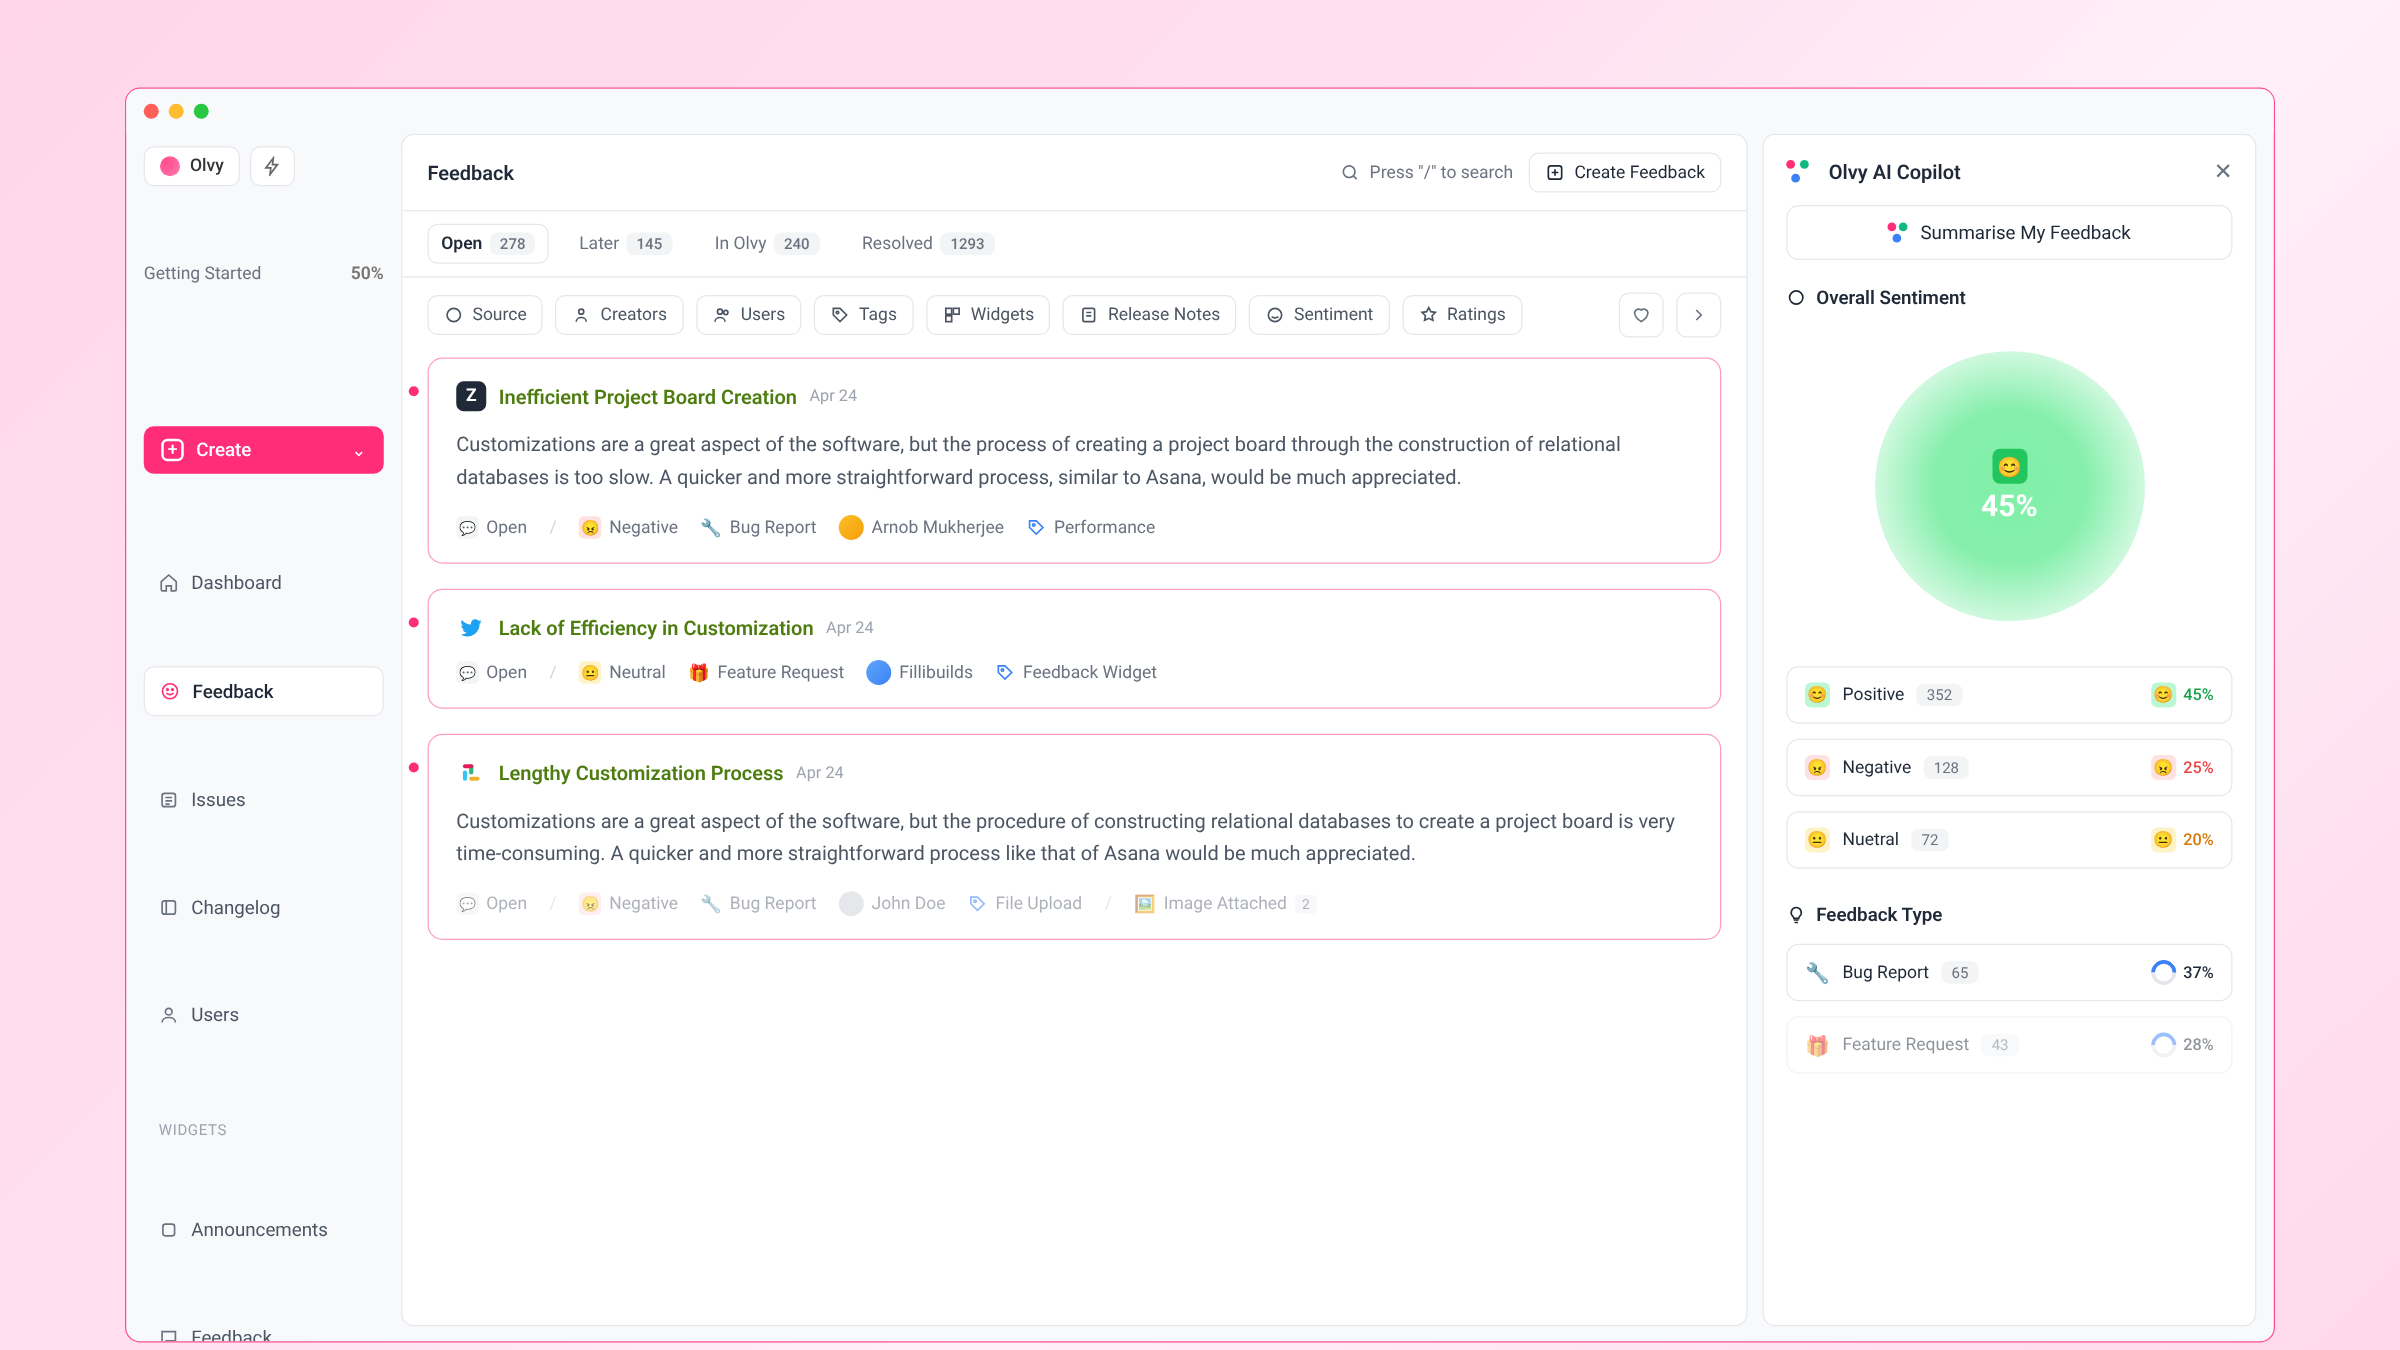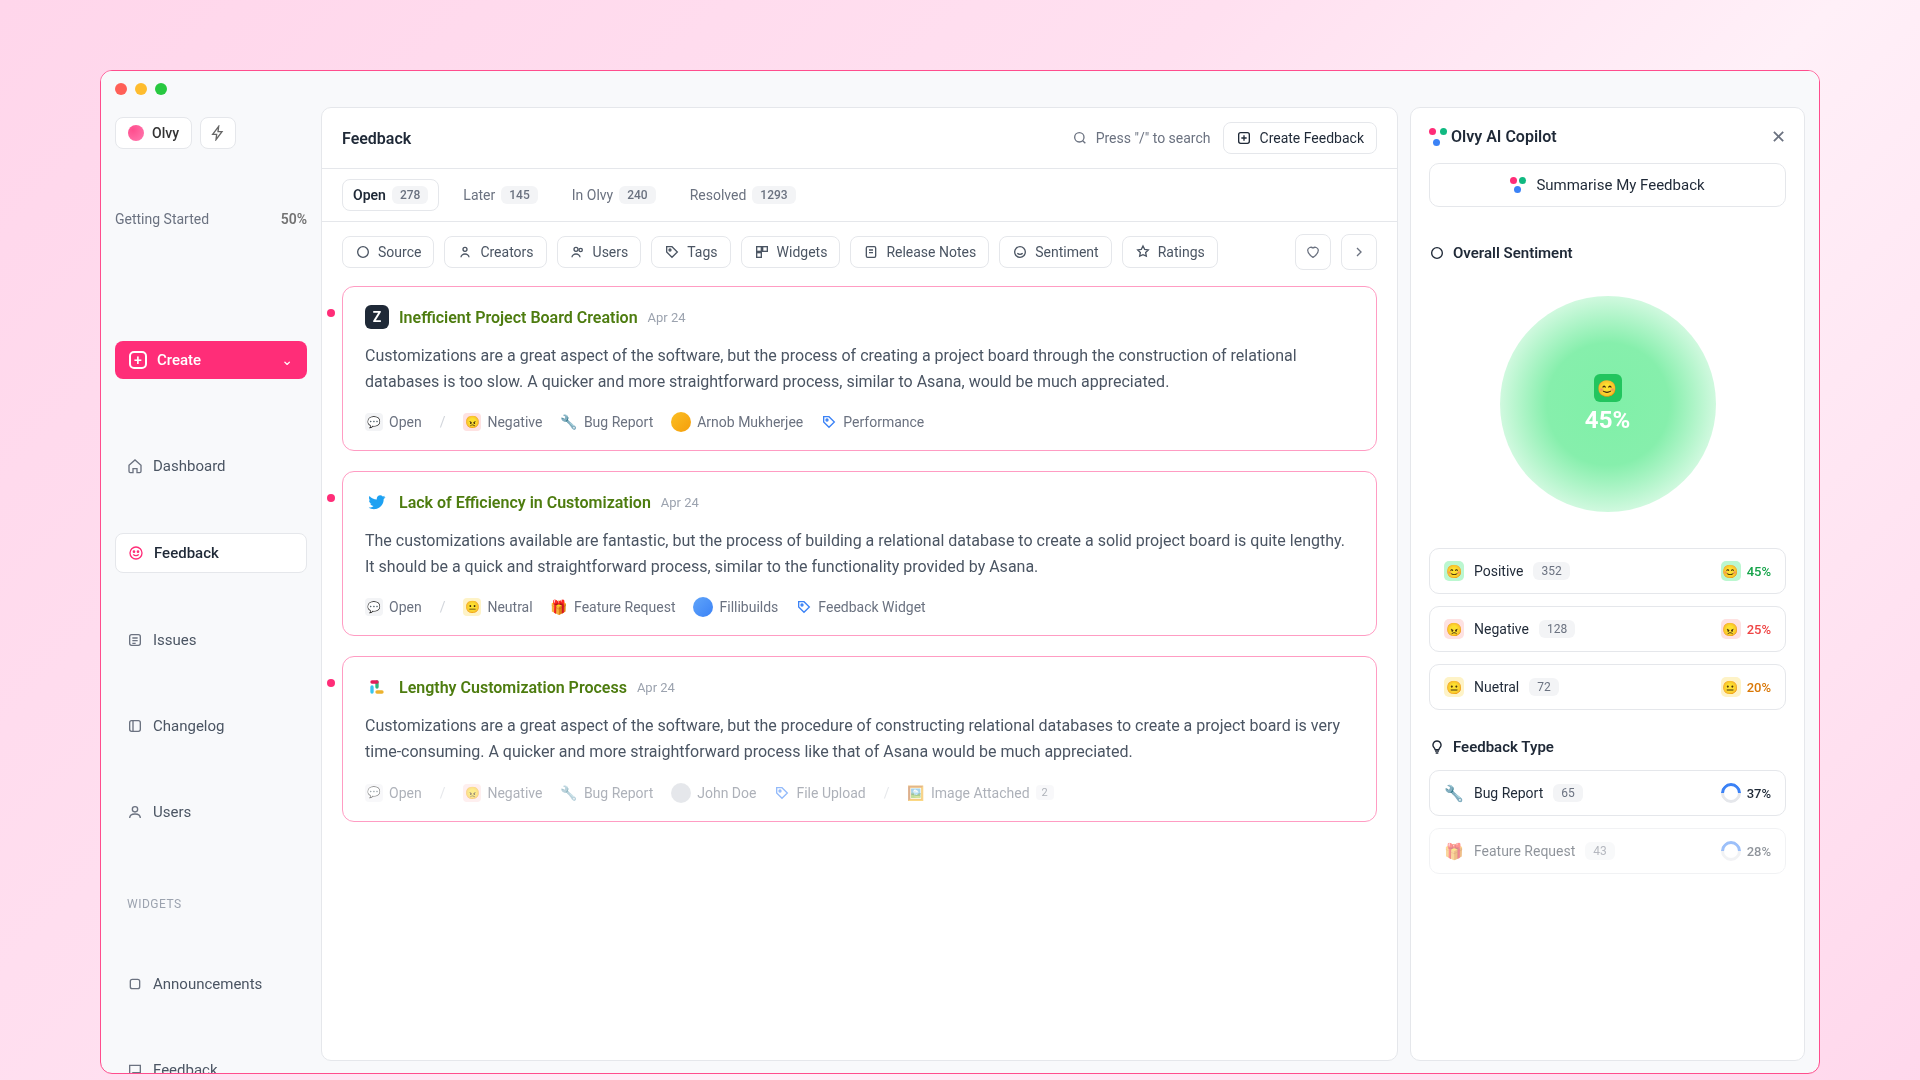--- a/index.html
+++ b/index.html
@@ -164,34 +164,34 @@
 .avatar.b { background: linear-gradient(135deg, #60a5fa, #3b82f6); }
 .tag-icon { color: #3b82f6; }
 .count-badge { background: #f3f4f6; border-radius: 4px; padding: 1px 6px; font-size: 11px; color: #6b7280; }
 
 
 .copilot {
   width: 395px; margin: 0 14px 12px 0;
   background: #fff; border: 1px solid #e5e7eb; border-radius: 10px;
   padding: 18px; display: flex; flex-direction: column;
 }
-.cp-head { display: flex; align-items: center; gap: 4px; margin-bottom: 16px; }
+.cp-head { display: flex; align-items: center; gap: 16px; margin-bottom: 16px; }
 .cp-logo {
   width: 18px; height: 18px; position: relative;
 }
 .cp-logo span { position: absolute; width: 7px; height: 7px; border-radius: 50%; }
 .cp-logo .r { background: #ff2d78; left: 0; top: 0; }
 .cp-logo .g { background: #10b981; right: 0; top: 0; }
 .cp-logo .b { background: #3b82f6; left: 4px; bottom: 0; }
 .cp-title { font-size: 16px; font-weight: 600; color: #1f2937; }
 .cp-close { margin-left: auto; font-size: 18px; color: #6b7280; cursor: pointer; }
 .summarise-btn {
   display: flex; align-items: center; justify-content: center; gap: 10px;
   background: #fff; border: 1px solid #e5e7eb; border-radius: 10px;
-  padding: 12px; font-size: 15px; color: #1f2937; cursor: pointer; margin-bottom: 37px;
+  padding: 12px; font-size: 15px; color: #1f2937; cursor: pointer; margin-bottom: 21px;
 }
 .section-head { display: flex; align-items: center; gap: 8px; font-size: 15px; font-weight: 600; color: #1f2937; margin-bottom: 14px; }
 .gauge-wrap { display: flex; justify-content: center; padding: 20px 0 36px; }
 .gauge {
   width: 216px; height: 216px; border-radius: 50%;
   background: radial-gradient(circle, #80f0a8 0%, #86efac 40%, rgba(134,239,172,0.4) 70%, rgba(134,239,172,0) 100%);
   display: flex; flex-direction: column; align-items: center; justify-content: center;
 }
 .gauge-face {
   width: 28px; height: 28px; border-radius: 6px; background: #22c55e;
@@ -488,21 +488,20 @@
           <div class="dot"></div>
           <div class="card-head">
             <span class="src-badge src-t">
               <svg viewBox="0 0 24 24" width="20" height="20" fill="#1da1f2">
                   <path d="M22 5.9c-.7.3-1.5.6-2.3.7.8-.5 1.5-1.3 1.8-2.2-.8.5-1.7.8-2.6 1C18.1 4.5 17 4 15.8 4c-2.3 0-4.1 1.9-4.1 4.2 0 .3 0 .6.1.9C8.3 9 5.1 7.3 3 4.7c-.4.6-.6 1.3-.6 2.1 0 1.5.7 2.8 1.9 3.5-.7 0-1.3-.2-1.9-.5 0 2 1.4 3.7 3.3 4.1-.3.1-.7.1-1.1.1-.3 0-.5 0-.8-.1.5 1.7 2.1 2.9 4 2.9-1.5 1.2-3.3 1.9-5.3 1.9H2c1.8 1.2 4 1.9 6.3 1.9 7.5 0 11.7-6.3 11.7-11.7v-.5c.8-.6 1.5-1.3 2-2.1Z"></path>
                 </svg>
             </span>
             <span class="card-title">Lack of Efficiency in Customization</span>
             <span class="card-date">Apr 24</span>
           </div>
-          <div class="card-body">The customizations available are fantastic, but the process of building a relational database to create a solid project board is quite lengthy. It should be a quick and straightforward process, similar to the functionality provided by Asana.</div>
           <div class="meta-row">
             <span class="meta">
                 <span style="width:18px;height:18px;border-radius:4px;background:#f3f4f6;display:inline-flex;align-items:center;justify-content:center;font-size:11px;">💬</span>
                 <span>Open</span>
               </span>
             <span class="sep">/</span>
             <span class="meta">
                 <span class="emoji-box neu">😐</span>
                 <span>Neutral</span>
               </span>

